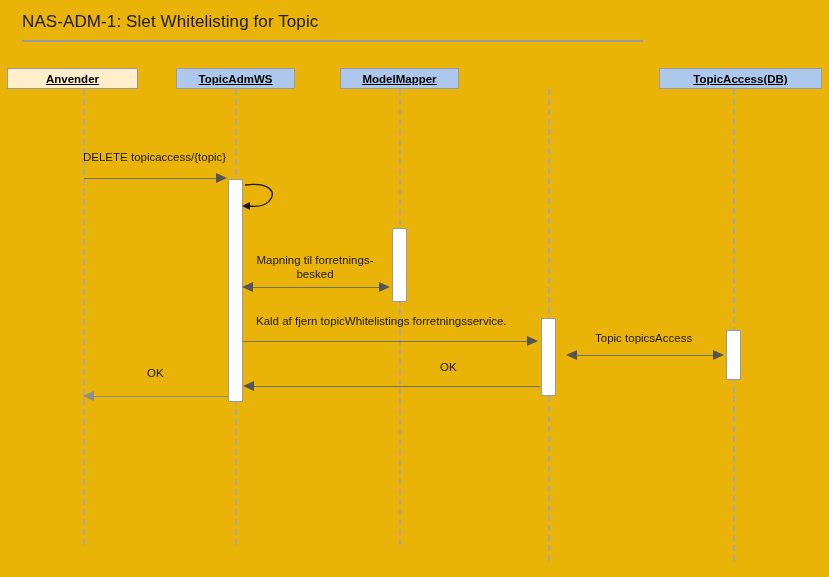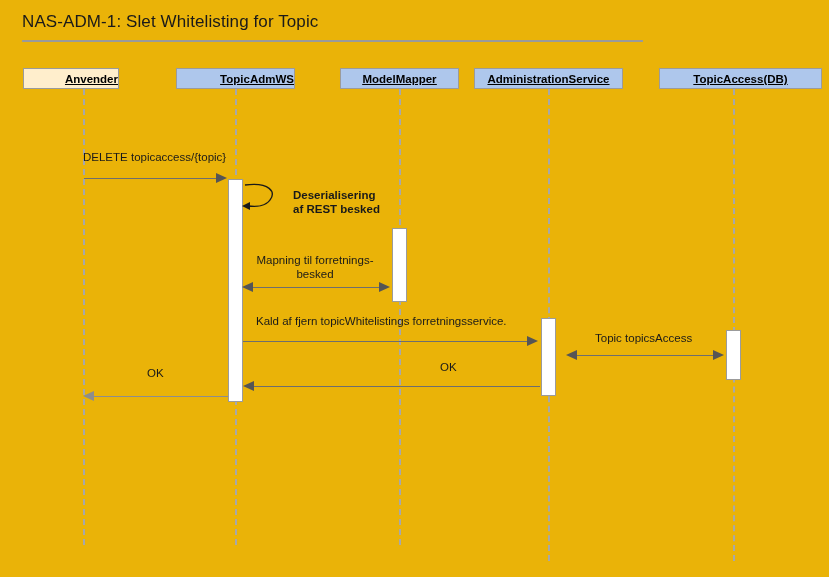--- a/index.html
+++ b/index.html
@@ -118,62 +118,55 @@
   }
 </style>
 </head>
 <body>
 
 <div id="canvas">
 
   <div class="diagram-title">NAS-ADM-1: Slet Whitelisting for Topic</div>
   <div class="title-divider"></div>
 
-  <div class="lifeline-head" style="left:23px; top:68px; width:96px; background:#ffeecc;justify-content:flex-end;">
+  <div class="lifeline-head" style="left:7px; top:68px; width:131px; background:#ffeecc;">
     <span class="head-label">Anvender</span>
   </div>
   <div class="lifeline-line" style="left:83px; top:89px; height:456px;"></div>
 
-  <div class="lifeline-head" style="left:176px; top:68px; width:119px; background:#aec7ec;justify-content:flex-end;">
+  <div class="lifeline-head" style="left:176px; top:68px; width:119px; background:#aec7ec;">
     <span class="head-label">TopicAdmWS</span>
   </div>
   <div class="lifeline-line" style="left:235px; top:89px; height:456px;"></div>
 
   <div class="lifeline-head" style="left:340px; top:68px; width:119px; background:#aec7ec;text-decoration:underline;">
     <span class="head-label">ModelMapper</span>
   </div>
   <div class="lifeline-line" style="left:399px; top:89px; height:456px;"></div>
 
-  <div class="lifeline-head" style="left:474px; top:68px; width:149px; background:#aec7ec;">
-    <span class="head-label">AdministrationService</span>
-  </div>
   <div class="lifeline-line" style="left:548px; top:89px; height:472px;"></div>
 
   <div class="lifeline-head" style="left:659px; top:68px; width:163px; background:#aec7ec;">
     <span class="head-label">TopicAccess(DB)</span>
   </div>
   <div class="lifeline-line" style="left:733px; top:89px; height:472px;"></div>
 
   <div class="activation" style="left:228px; top:179px; height:223px;"></div>
   <div class="activation" style="left:392px; top:228px; height:74px;"></div>
   <div class="activation" style="left:541px; top:318px; height:78px;"></div>
   <div class="activation" style="left:726px; top:330px; height:50px;"></div>
 
   <div class="msg-label" style="left:83px; top:151px;">DELETE topicaccess/{topic}</div>
   <div class="msg-line" style="left:84px; top:178px; width:134px;"></div>
   <div class="arrowhead right" style="left:216px; top:173px;"></div>
 
   <svg class="self-loop" style="left:240px; top:180px;" width="48" height="35" viewBox="0 0 48 35">
     <path d="M 5 5 C 30 2, 36 12, 30 20 C 26 26, 16 27, 8 26" fill="none" stroke="#1a1a1a" stroke-width="1.3"></path>
     <polygon points="10,22 10,30 2,26" fill="#1a1a1a"></polygon>
   </svg>
-  <div class="msg-label bold" style="left:293px; top:188px; width:110px; text-align:left;">
-    <span>Deserialisering</span><br>
-    <span>af REST besked</span>
-  </div>
 
   <div class="msg-label two-line" style="left:245px; top:254px; width:140px;">
     <span>Mapning til forretnings-</span>
     <span>besked</span>
   </div>
   <div class="msg-line" style="left:250px; top:287px; width:131px;"></div>
   <div class="arrowhead left" style="left:242px; top:282px;"></div>
   <div class="arrowhead right" style="left:379px; top:282px;"></div>
 
   <div class="msg-label" style="left:256px; top:315px;">Kald af fjern topicWhitelistings forretningsservice.</div>

